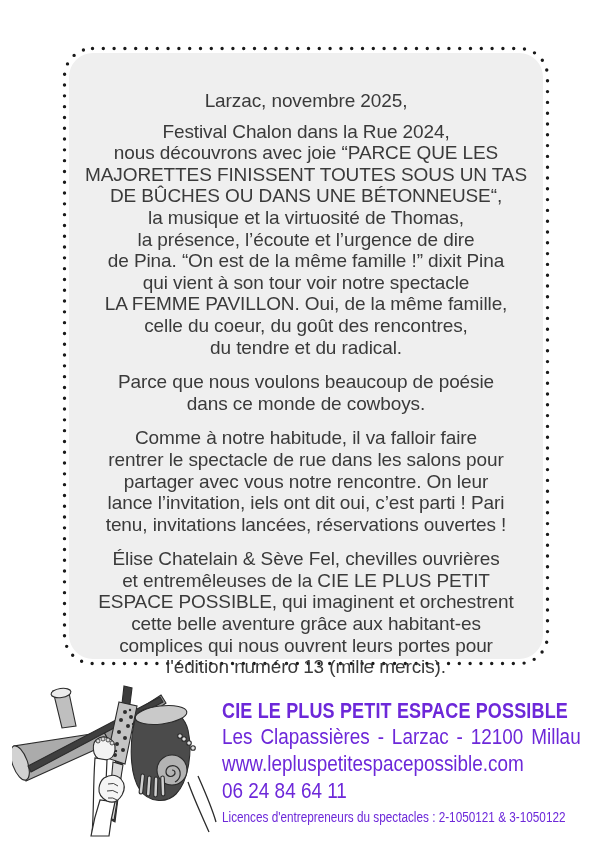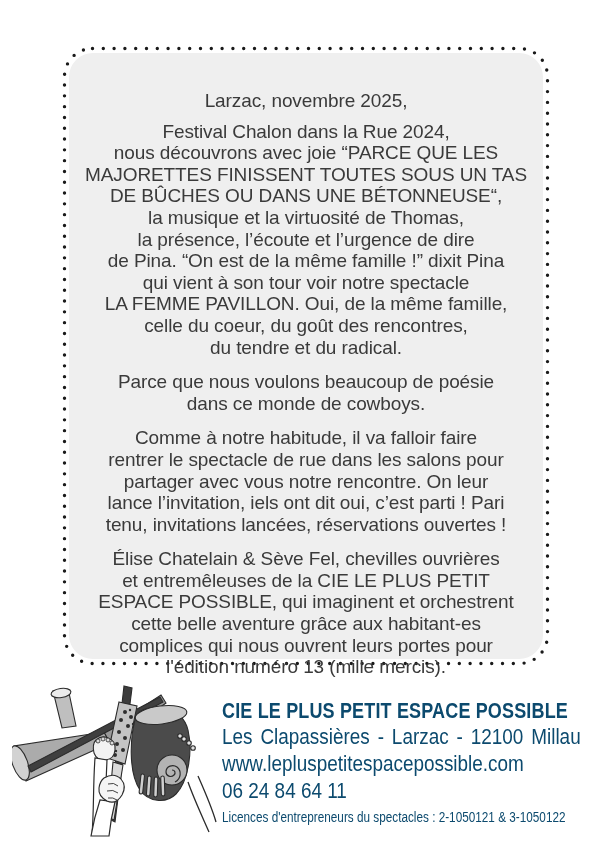--- a/index.html
+++ b/index.html
@@ -37,21 +37,21 @@
   
   .illustration {
     position: absolute;
     left: 12px; top: 684px;
     width: 205px; height: 158px;
   }
   .contact {
     position: absolute;
     left: 222px; top: 697px;
     width: 385px;
-    color: #0c4a6e;
+    color: #6d28d9;
   }
   .contact > div {
     line-height: 27px;
     transform-origin: left center;
     white-space: nowrap;
   }
   .company {
     font-size: 22.5px;
     font-weight: bold;
     letter-spacing: 0.2px;

